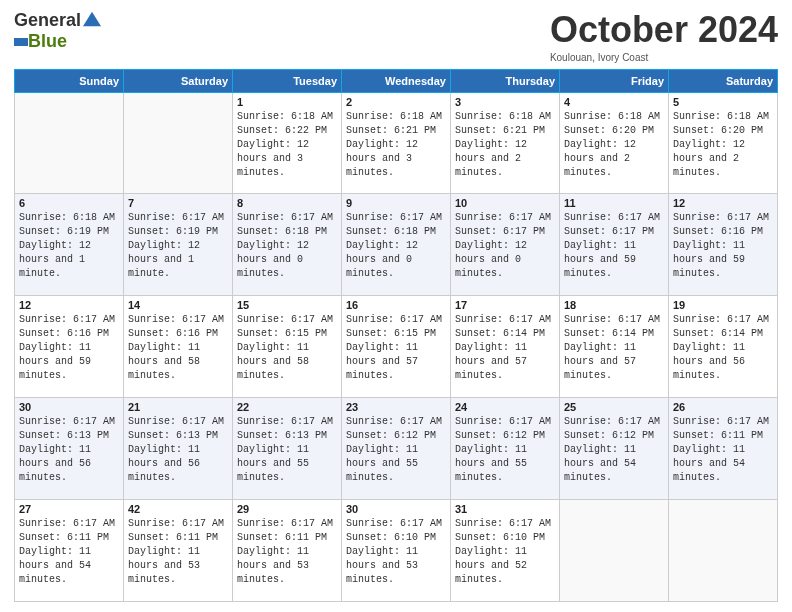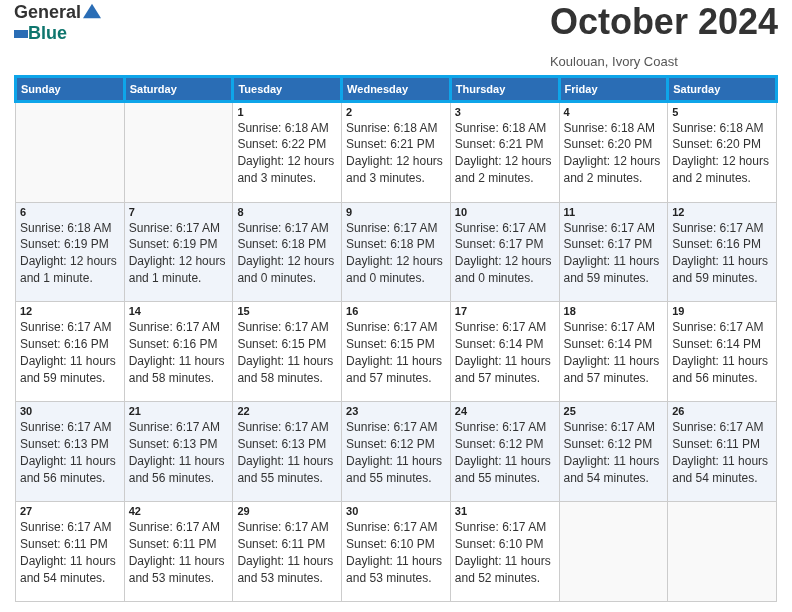--- a/index.html
+++ b/index.html
@@ -6,21 +6,21 @@
     body {
       font-family: Arial, sans-serif;
       background: #fff;
       width: 792px;
       height: 612px;
       overflow: hidden;
     }
     .page {
       width: 792px;
       height: 612px;
-      padding: 2px 14px 10px 14px;
+      padding: 10px 14px 10px 14px;
       display: flex;
       flex-direction: column;
     }
     .header {
       display: flex;
       justify-content: space-between;
       align-items: flex-start;
       margin-bottom: 6px;
     }
     .logo {
@@ -33,57 +33,57 @@
       align-items: center;
     }
     .logo-general {
       font-size: 18px;
       font-weight: bold;
       color: #333;
     }
     .logo-blue {
       font-size: 18px;
       font-weight: bold;
-      color: #0f766e;
+      color: #4d7c0f;
     }
     .logo-icon {
       width: 18px;
       height: 18px;
       margin-left: 2px;
       position: relative;
       top: -2px;
     }
     .title-section {
     }
     .month-title {
       font-size: 36px;
       font-weight: bold;
       color: #333;
       line-height: 1.1;
     }
     .location {
-      font-size: 13px;
+      font-size: 10px;
       color: #555;
-      margin-top: 12px;
+      margin-top: 2px;
     }
     .calendar {
       flex: 1;
       border: 1px solid #ccc;
       border-collapse: collapse;
       width: 100%;
       table-layout: fixed;
     }
     .calendar th {
       background: #2a6db5;
       color: #fff;
       font-size: 11px;
       font-weight: bold;
       padding: 5px 4px;
-      border: 3px solid #0ea5e9;
-      text-align: left;
+      border: 1px solid #0ea5e9;
+      text-align: right;
     }
     .calendar td {
       border: 1px solid #ccc;
       vertical-align: top;
       padding: 3px 4px;
       font-size: 8.5px;
       color: #333;
       background: #fff;
       height: 88px;
     }
@@ -94,23 +94,24 @@
       background: #fff;
     }
     .day-num {
       font-size: 11px;
       font-weight: bold;
       color: #222;
       display: block;
       margin-bottom: 2px;
     }
     .day-info {
-      font-size: 12px;
+      font-size: 10px;
       line-height: 1.4;
       color: #333;
+      font-family: Liberation Mono, monospace;
     }
     
     .row-even td { background: #f0f4fa; }
     .row-odd td { background: #fff; }
     .row-odd td.empty { background: #f9f9f9; }
   </style>
 </head>
 <body>
 
 <div class="page">

